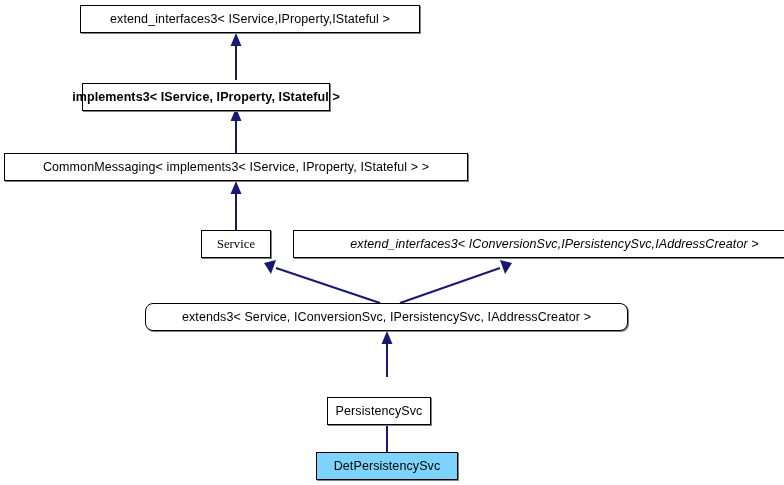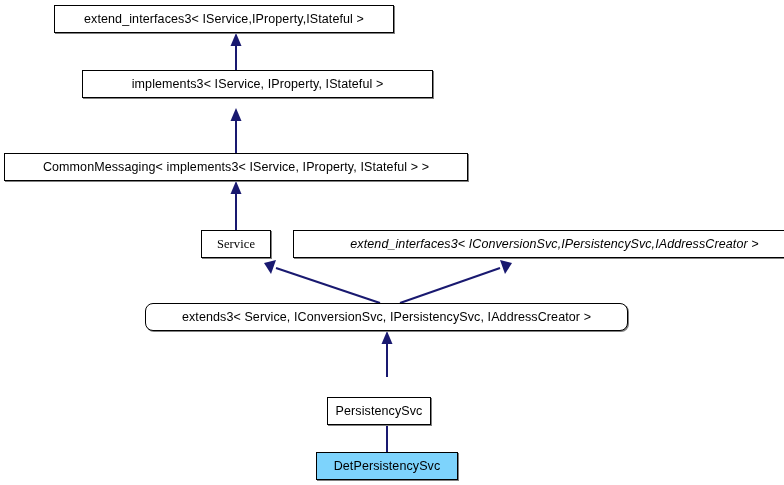--- a/index.html
+++ b/index.html
@@ -82,25 +82,25 @@
       <line x1="387" y1="377" x2="387" y2="343" stroke="#191970" stroke-width="2"></line>
       <polygon points="387,331 381.5,344 392.5,344" fill="#191970"></polygon>
     </g>
 
     <g>
       <line x1="387" y1="452" x2="387" y2="417" stroke="#191970" stroke-width="2"></line>
       <polygon points="387,405 381.5,418 392.5,418" fill="#191970"></polygon>
     </g>
   </svg>
 
-  <div class="node" style="left:54px; top:5px; width:340px; height:28px;">
+  <div class="node" style="left:80px; top:5px; width:340px; height:28px;">
     <span class="node-label">extend_interfaces3&lt; IService,IProperty,IStateful &gt;</span>
   </div>
 
-  <div class="node" style="left:82px; top:70px; width:351px; height:28px;">
+  <div class="node" style="left:82px; top:83px; width:248px; height:28px;font-weight:bold;">
     <span class="node-label">implements3&lt; IService, IProperty, IStateful &gt;</span>
   </div>
 
   <div class="node" style="left:4px; top:153px; width:464px; height:28px;text-align:right;">
     <span class="node-label">CommonMessaging&lt; implements3&lt; IService, IProperty, IStateful &gt; &gt;</span>
   </div>
 
   <div class="node" style="left:201px; top:230px; width:70px; height:28px;font-family:Liberation Serif, serif;">
     <span class="node-label">Service</span>
   </div>

